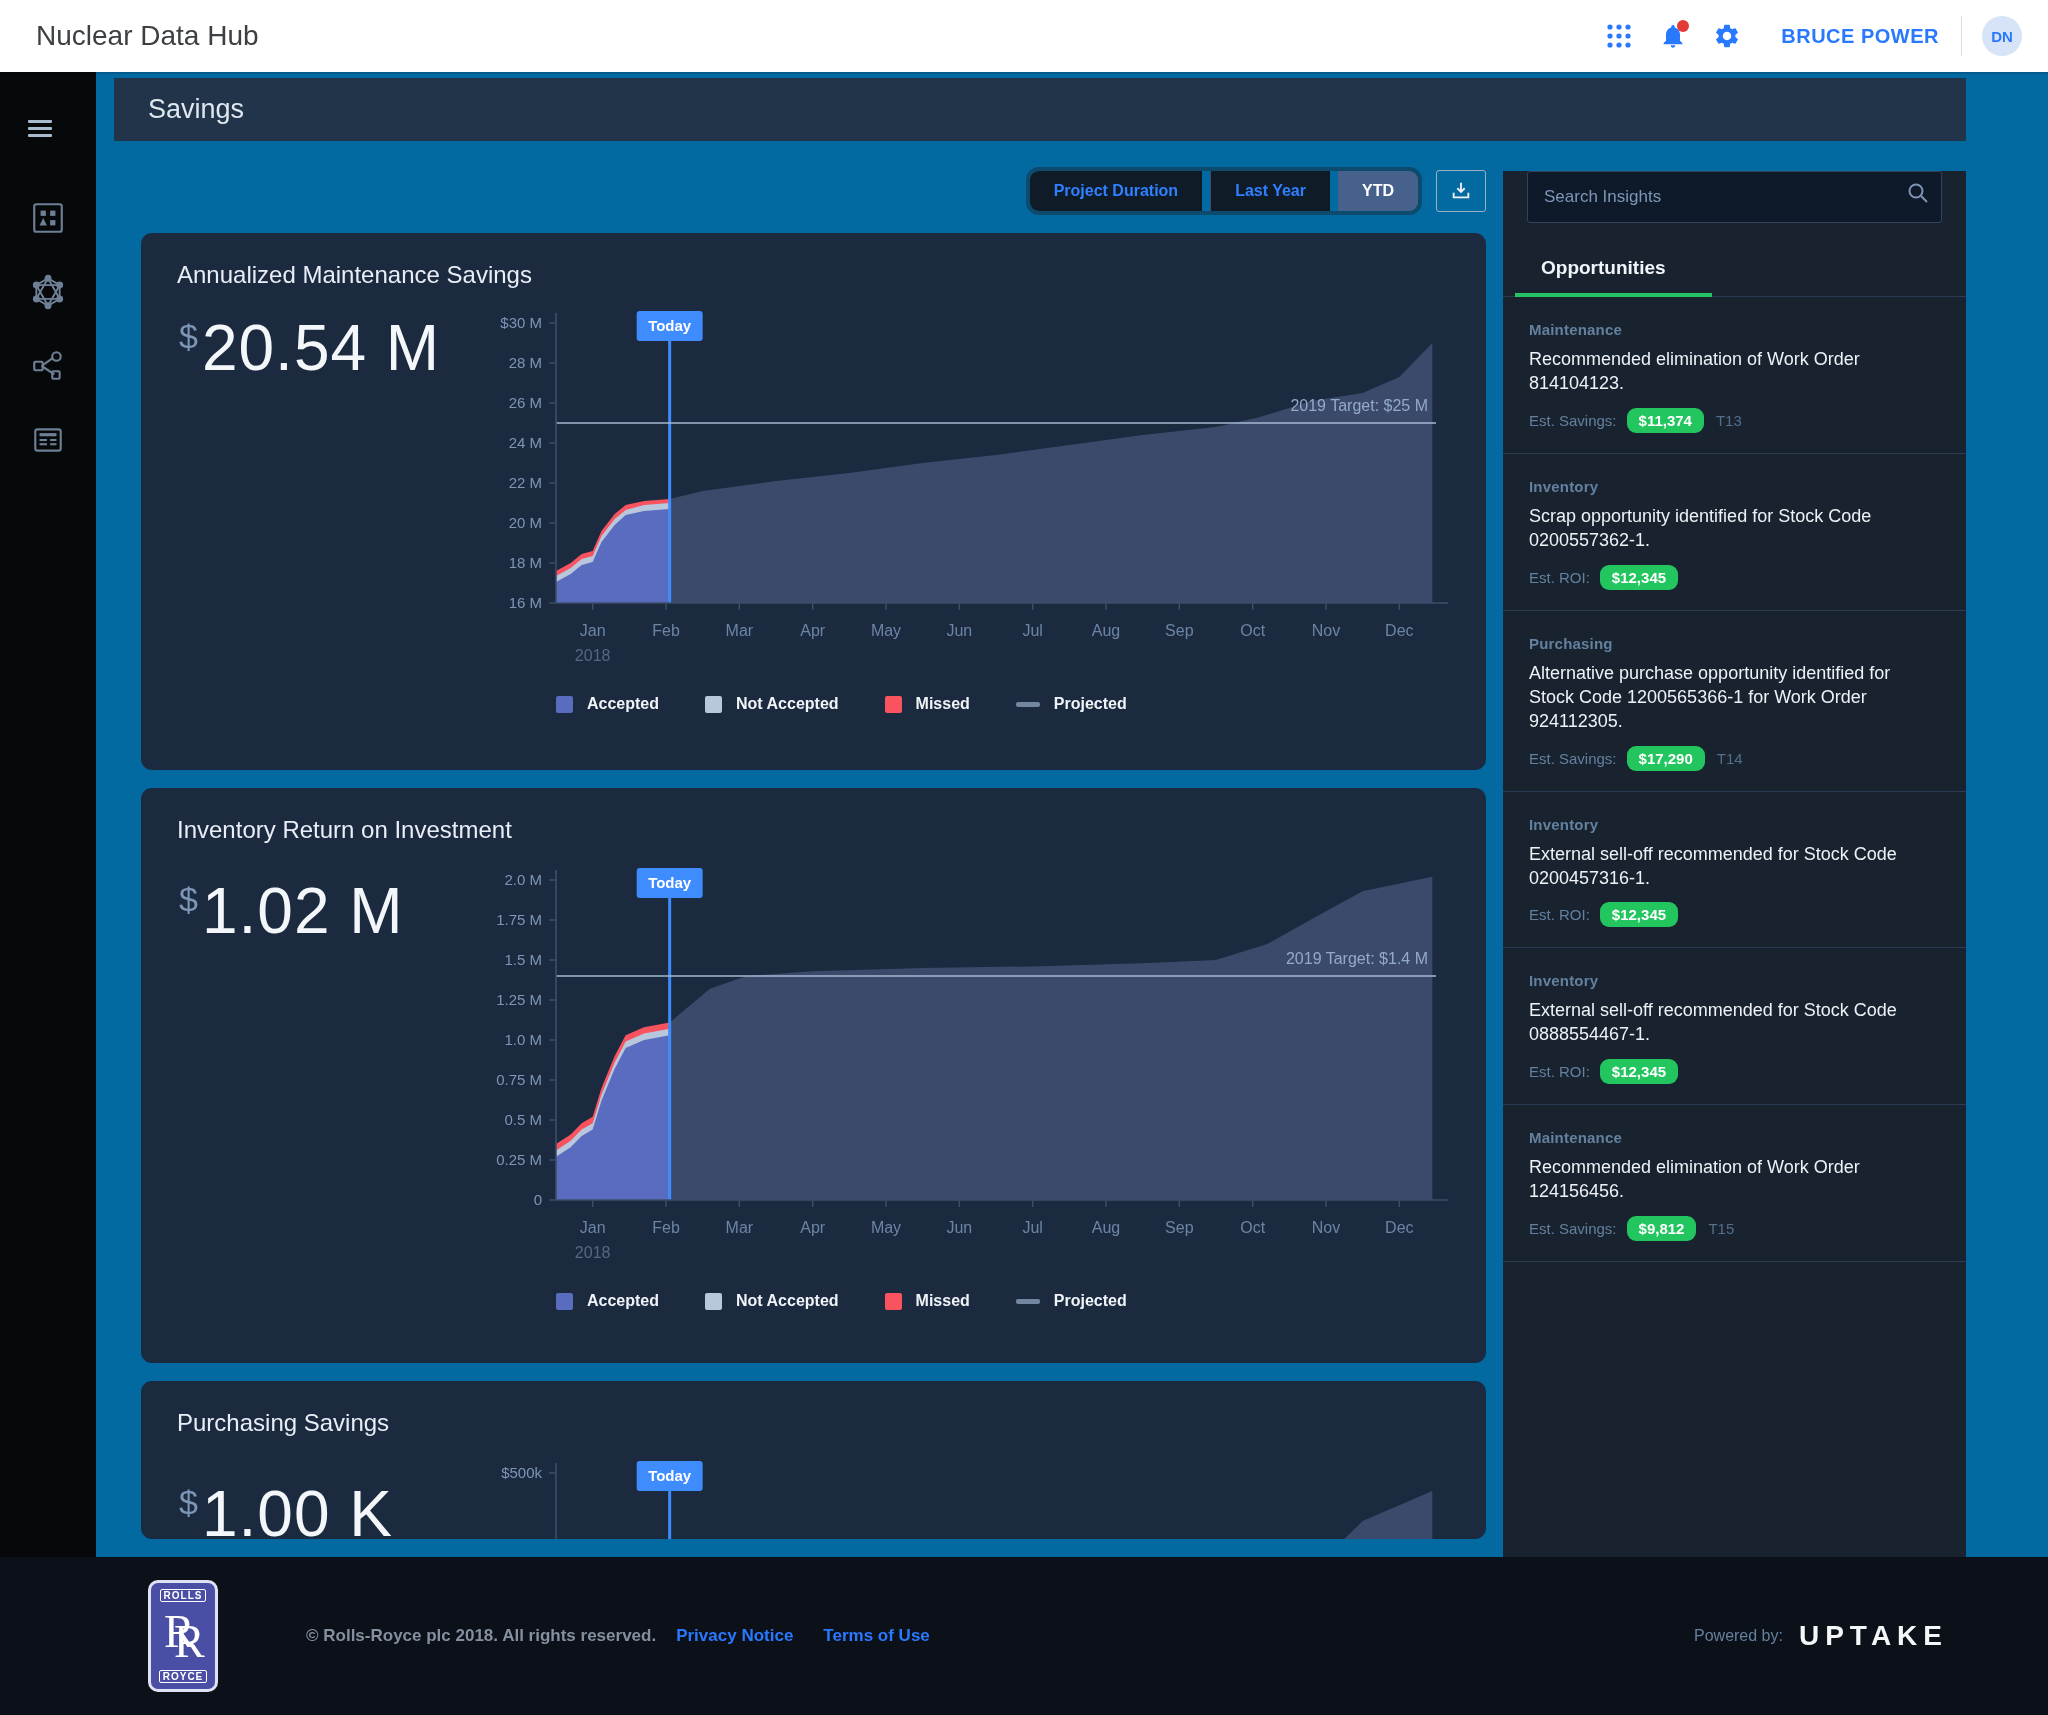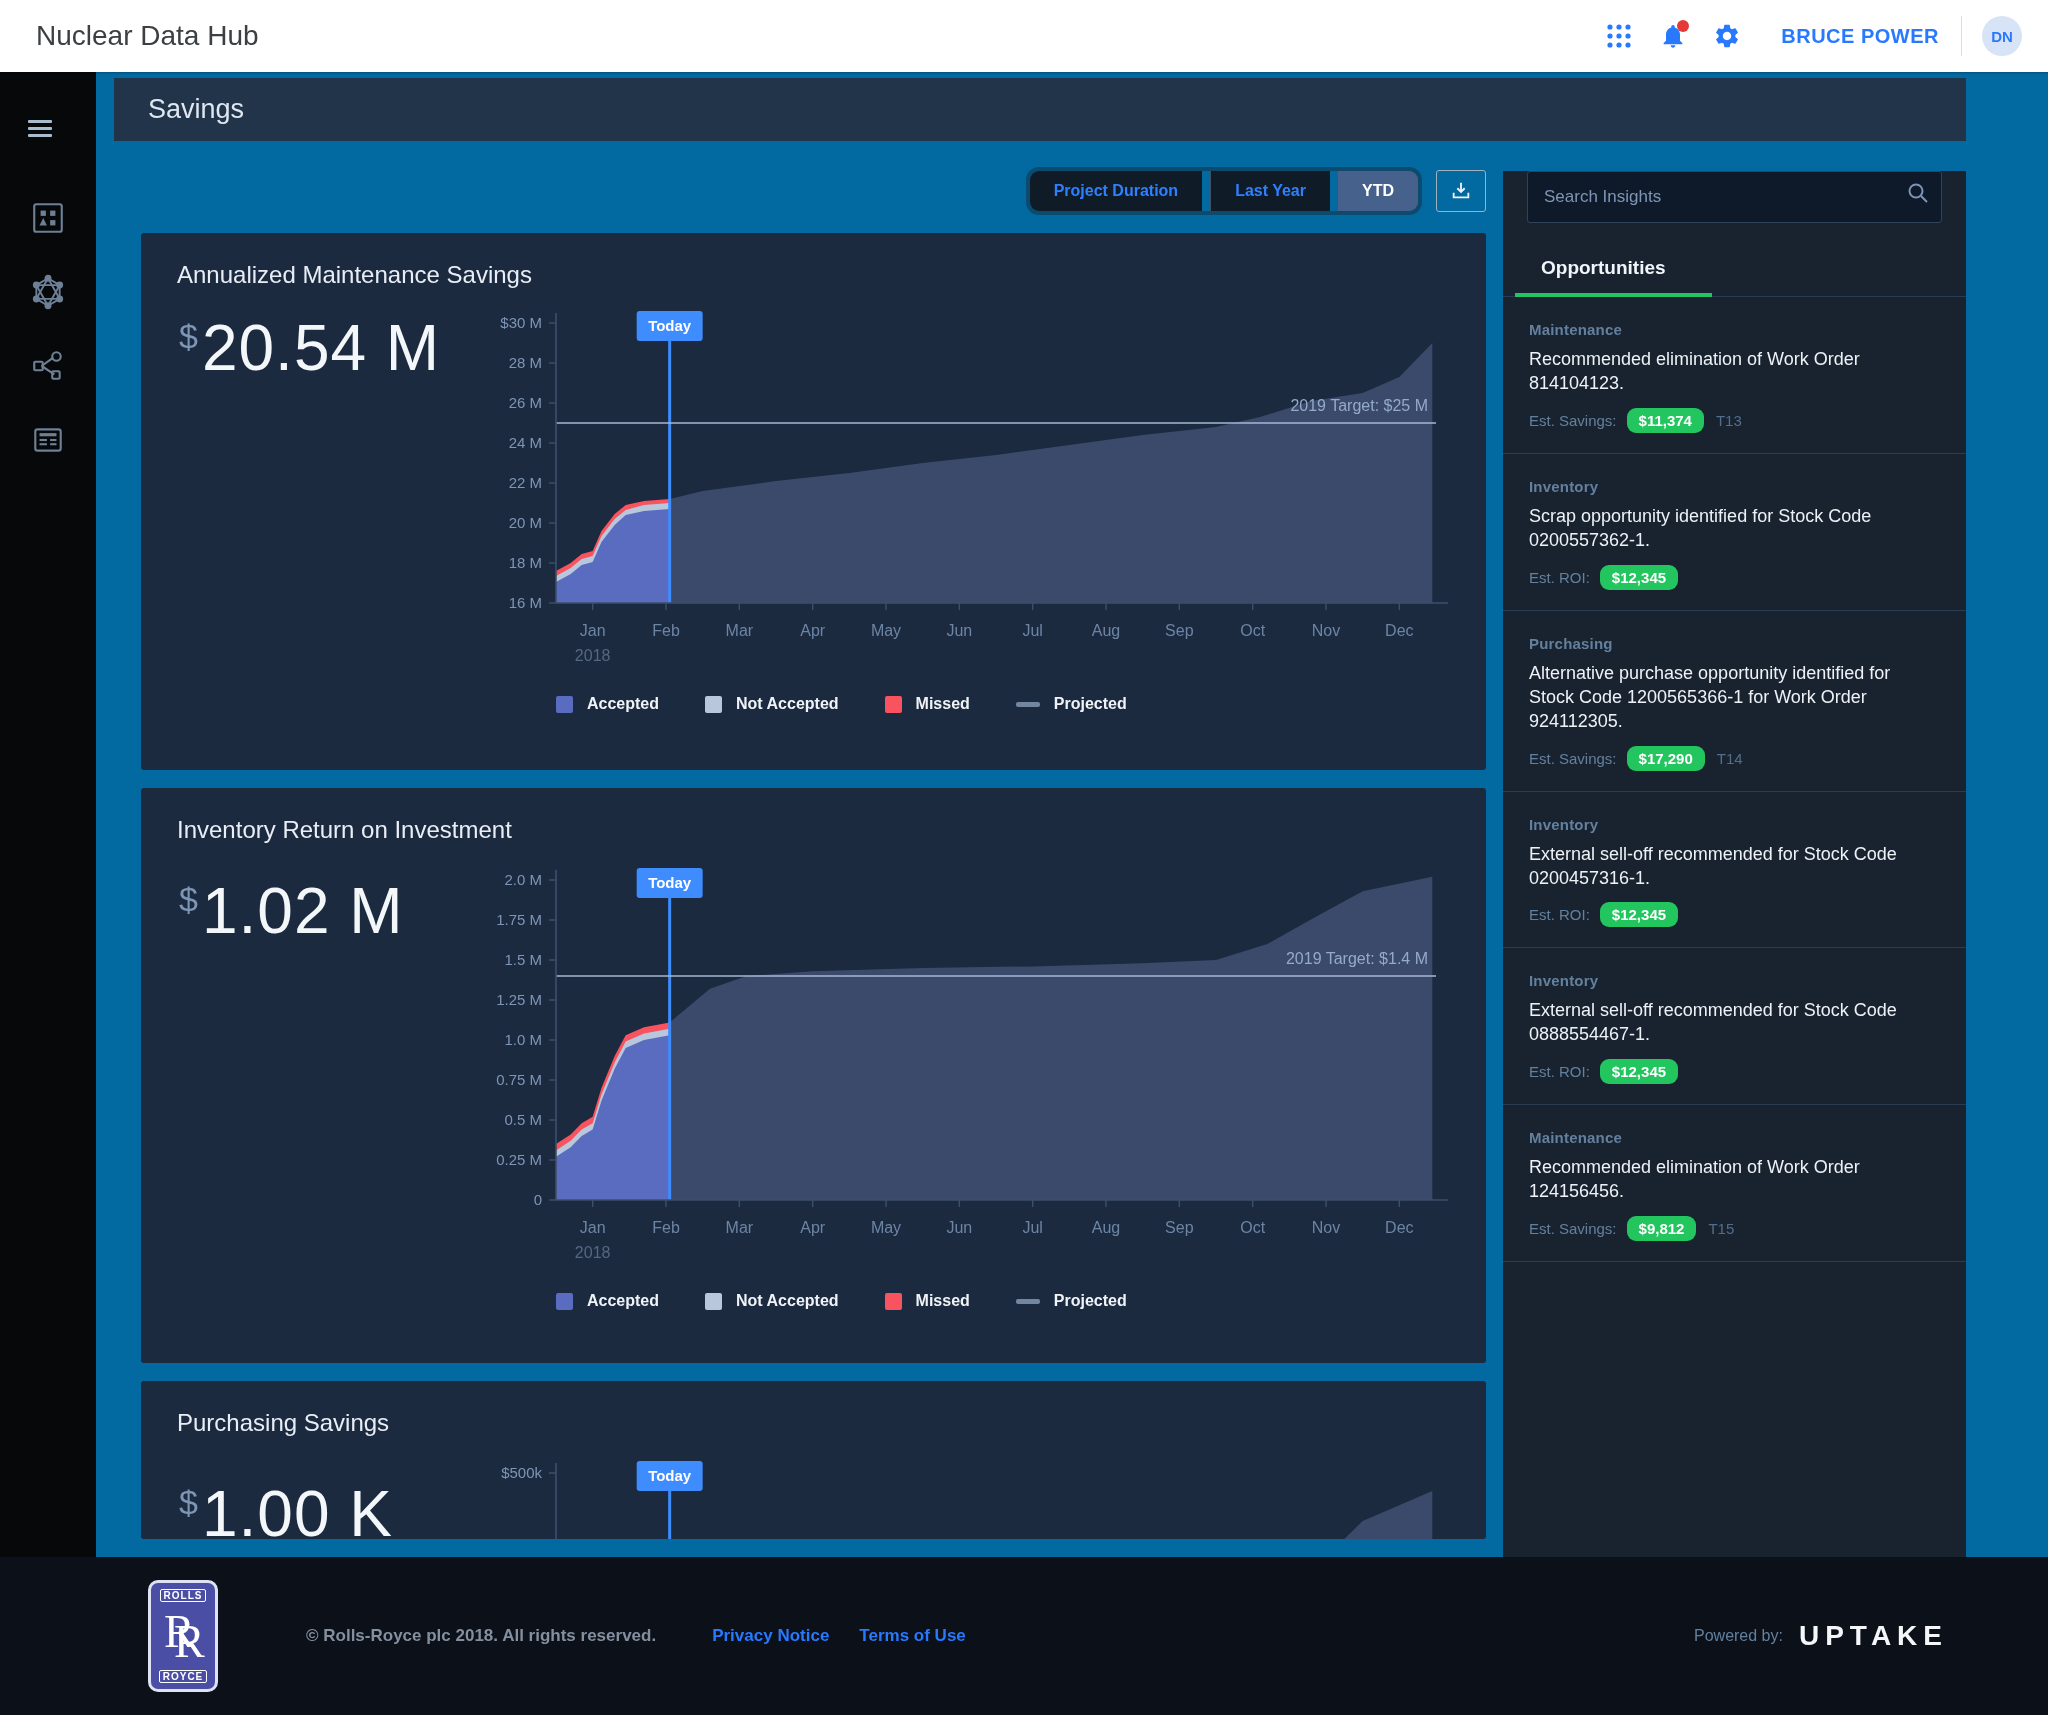--- a/index.html
+++ b/index.html
@@ -33,21 +33,21 @@
 
   
   .controls{display:flex;justify-content:flex-end;align-items:center;height:40px;margin-bottom:22px;}
   .segwrap{display:inline-flex;border:4px solid #0c4a6e;border-radius:13px;overflow:hidden;height:40px;gap:8px;}
   .seg{background:#101b28;border:none;color:#2f80ff;font-family:"Liberation Sans",sans-serif;font-size:16px;font-weight:bold;padding:0 24px;cursor:pointer;height:40px;}
   .seg + .seg{border-left:1px solid #3f5066;}
   .seg.active{background:#46618c;color:#ffffff;border-left:none;}
   .dl-btn{width:48px;height:40px;margin-left:14px;background:transparent;border:1px solid #9fb0c0;border-radius:3px;display:flex;align-items:center;justify-content:center;cursor:pointer;}
 
   
-  .card{position:relative;background:#1b2a3f;border-radius:3px;margin-bottom:18px;overflow:hidden;}
+  .card{position:relative;background:#1b2a3f;border-radius:11px;margin-bottom:18px;overflow:hidden;}
   .card.c1{height:537px;}
   .card.c2{height:575px;}
   .card.c3{height:158px;}
   .card h2{position:absolute;left:36px;top:28px;margin:0;font-size:24px;font-weight:400;color:#e9eef6;}
   .bigval{position:absolute;left:38px;display:flex;}
   .c1 .bigval{top:78px;} .c2 .bigval{top:86px;} .c3 .bigval{top:96px;}
   .bigval .cur{font-size:34px;color:#7e96b6;margin:6px 4px 0 0;}
   .bigval .num{font-size:64px;font-weight:300;color:#f4f7fa;letter-spacing:1px;}
   .chart{position:absolute;left:330px;width:1010px;}
   .c1 .chart{top:64px;} .c2 .chart{top:66px;} .c3 .chart{top:66px;}
@@ -78,21 +78,21 @@
 
   
   .footer{height:158px;background:#0b1019;display:flex;align-items:center;padding:0 100px 0 148px;box-sizing:border-box;}
   .rr-logo{width:70px;height:112px;border:3px solid #dfe2f5;border-radius:10px;background:#4a4fa5;display:flex;flex-direction:column;align-items:center;justify-content:space-between;padding:6px 0;box-sizing:border-box;flex:none;}
   .rr-box{font-size:10px;font-weight:bold;color:#fff;border:1px solid #fff;border-radius:2px;padding:0 3px;letter-spacing:1px;}
   .rr-mono{position:relative;width:42px;height:56px;font-family:"Liberation Serif",serif;color:#fff;}
   .rr-mono span{position:absolute;font-size:46px;line-height:56px;}
   .rr-mono .r1{left:2px;top:-4px;}
   .rr-mono .r2{left:12px;top:6px;}
   .copyright{margin-left:88px;font-size:17px;font-weight:bold;color:#848f9f;}
-  .f-link{margin-left:56px;font-size:17px;font-weight:bold;color:#2979ff;text-decoration:none;cursor:pointer;}
+  .f-link{margin-left:20px;font-size:17px;font-weight:bold;color:#2979ff;text-decoration:none;cursor:pointer;}
   .f-link + .f-link{margin-left:30px;}
   .powered{margin-left:auto;display:flex;align-items:center;}
   .powered .pby{font-size:16px;font-weight:normal;color:#64809f;margin-right:16px;}
   .powered .uptake{font-size:28px;font-weight:bold;color:#f4f6f8;letter-spacing:6px;}
 </style>
 </head>
 <body>
 
 <div class="stage">
 

